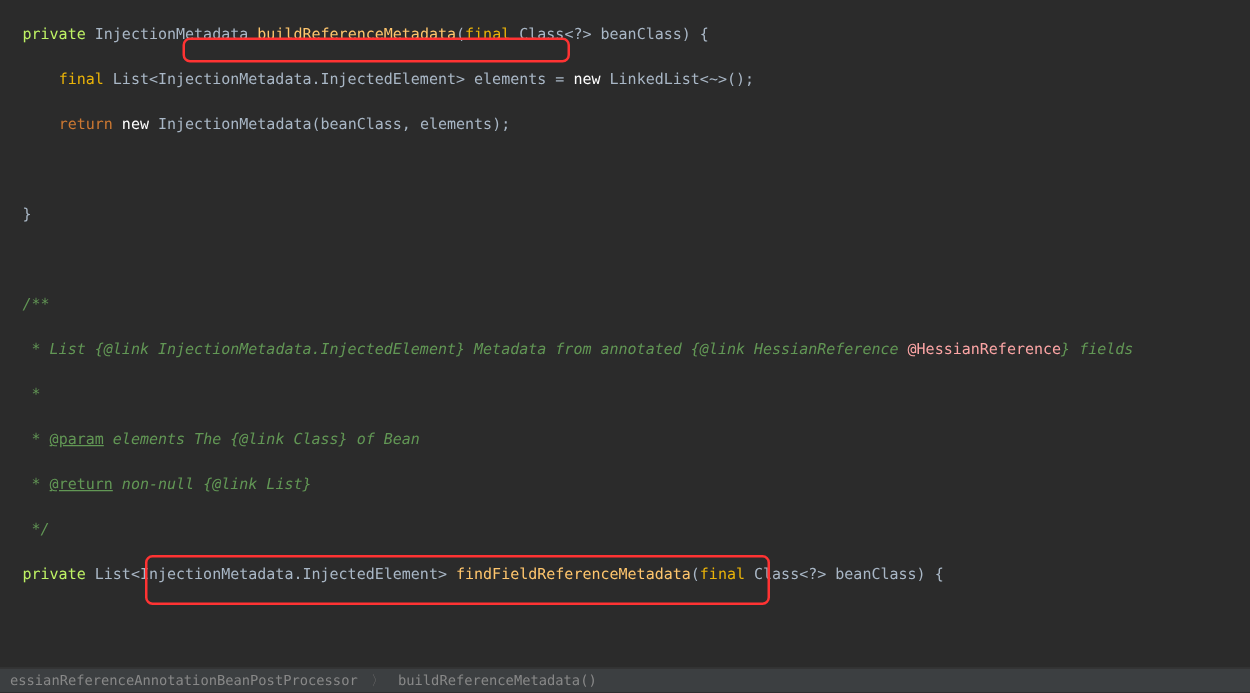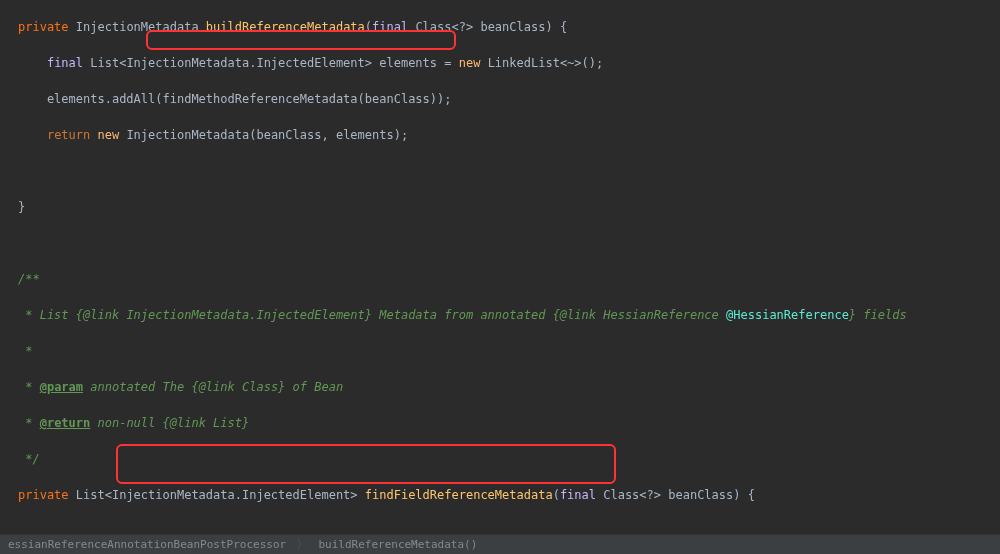--- a/index.html
+++ b/index.html
@@ -12,29 +12,29 @@
       width: 1000px;
       height: 554px;
       overflow: hidden;
       position: relative;
     }
     .editor {
       padding: 0 0 0 18px;
       white-space: pre;
     }
     .line { display: block; height: 18px; }
-    .k-private { color: #f97316; }
-    .k-final { color: #c4b5fd; }
-    .k-new { color: #fdba74; }
+    .k-private { color: #bef264; }
+    .k-final { color: #eab308; }
+    .k-new { color: #ffffff; }
     .k-return { color: #cc7832; }
     .method-decl { color: #ffc66d; text-align: center; }
     .javadoc { color: #629755; font-style: italic; }
-    .javadoc-tag { color: #629755; font-weight: bold; text-decoration: underline; }
+    .javadoc-tag { color: #629755; font-weight: normal; text-decoration: underline; }
     .javadoc-link-u { }
-    .annotation { color: #5eead4; margin-top: 28px; }
+    .annotation { color: #fca5a5; margin-top: 28px; }
     .highlight-box {
       position: absolute;
       border: 2px solid #ff3333;
       border-radius: 6px;
       pointer-events: none;
     }
     .breadcrumb {
       position: absolute;
       bottom: 0;
       left: 0;
@@ -47,29 +47,28 @@
       border-top: 1px solid #323232;
     }
     .chev { color: #666; margin: 0 4px; }
   </style>
 </head>
 <body>
 
 <div class="editor">
 <span class="line"><span class="k-private">private</span><span> InjectionMetadata </span><span class="method-decl">buildReferenceMetadata</span><span>(</span><span class="k-final">final</span><span> Class&lt;?&gt; beanClass) {</span></span>
 <span class="line"><span>    </span><span class="k-final">final</span><span> List&lt;InjectionMetadata.InjectedElement&gt; elements = </span><span class="k-new">new</span><span> LinkedList&lt;~&gt;();</span></span>
-<span class="line"><span>    elements.addAll(findMethodReferenceMetadata(beanClass));</span></span>
 <span class="line"><span>    </span><span class="k-return">return </span><span class="k-new">new</span><span> InjectionMetadata(beanClass, elements);</span></span>
 <span class="line"><span></span></span>
 <span class="line"><span>}</span></span>
 <span class="line"><span></span></span>
 <span class="line"><span class="javadoc">/**</span></span>
 <span class="line"><span class="javadoc"> * List {</span><span class="javadoc javadoc-link-u">@link</span><span class="javadoc"> InjectionMetadata.InjectedElement} Metadata from annotated {</span><span class="javadoc javadoc-link-u">@link</span><span class="javadoc"> HessianReference </span><span class="annotation">@HessianReference</span><span class="javadoc">} fields</span></span>
 <span class="line"><span class="javadoc"> *</span></span>
-<span class="line"><span class="javadoc"> * </span><span class="javadoc-tag">@param</span><span class="javadoc"> annotated The {</span><span class="javadoc javadoc-link-u">@link</span><span class="javadoc"> Class} of Bean</span></span>
+<span class="line"><span class="javadoc"> * </span><span class="javadoc-tag">@param</span><span class="javadoc"> elements The {</span><span class="javadoc javadoc-link-u">@link</span><span class="javadoc"> Class} of Bean</span></span>
 <span class="line"><span class="javadoc"> * </span><span class="javadoc-tag">@return</span><span class="javadoc"> non-null {</span><span class="javadoc javadoc-link-u">@link</span><span class="javadoc"> List}</span></span>
 <span class="line"><span class="javadoc"> */</span></span>
 <span class="line"><span class="k-private">private</span><span> List&lt;InjectionMetadata.InjectedElement&gt; </span><span class="method-decl">findFieldReferenceMetadata</span><span>(</span><span class="k-final">final</span><span> Class&lt;?&gt; beanClass) {</span></span>
 
 
 
 
 
 
 

